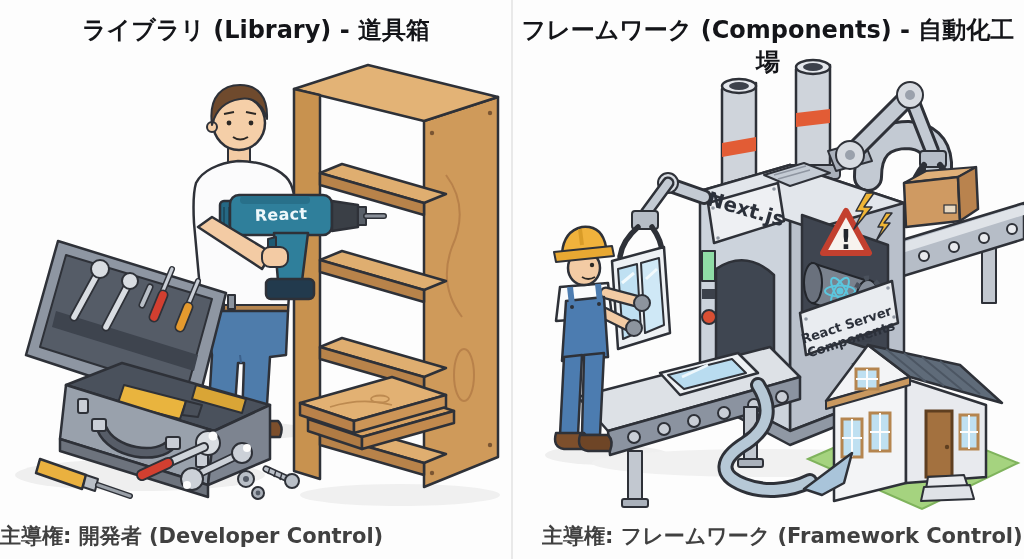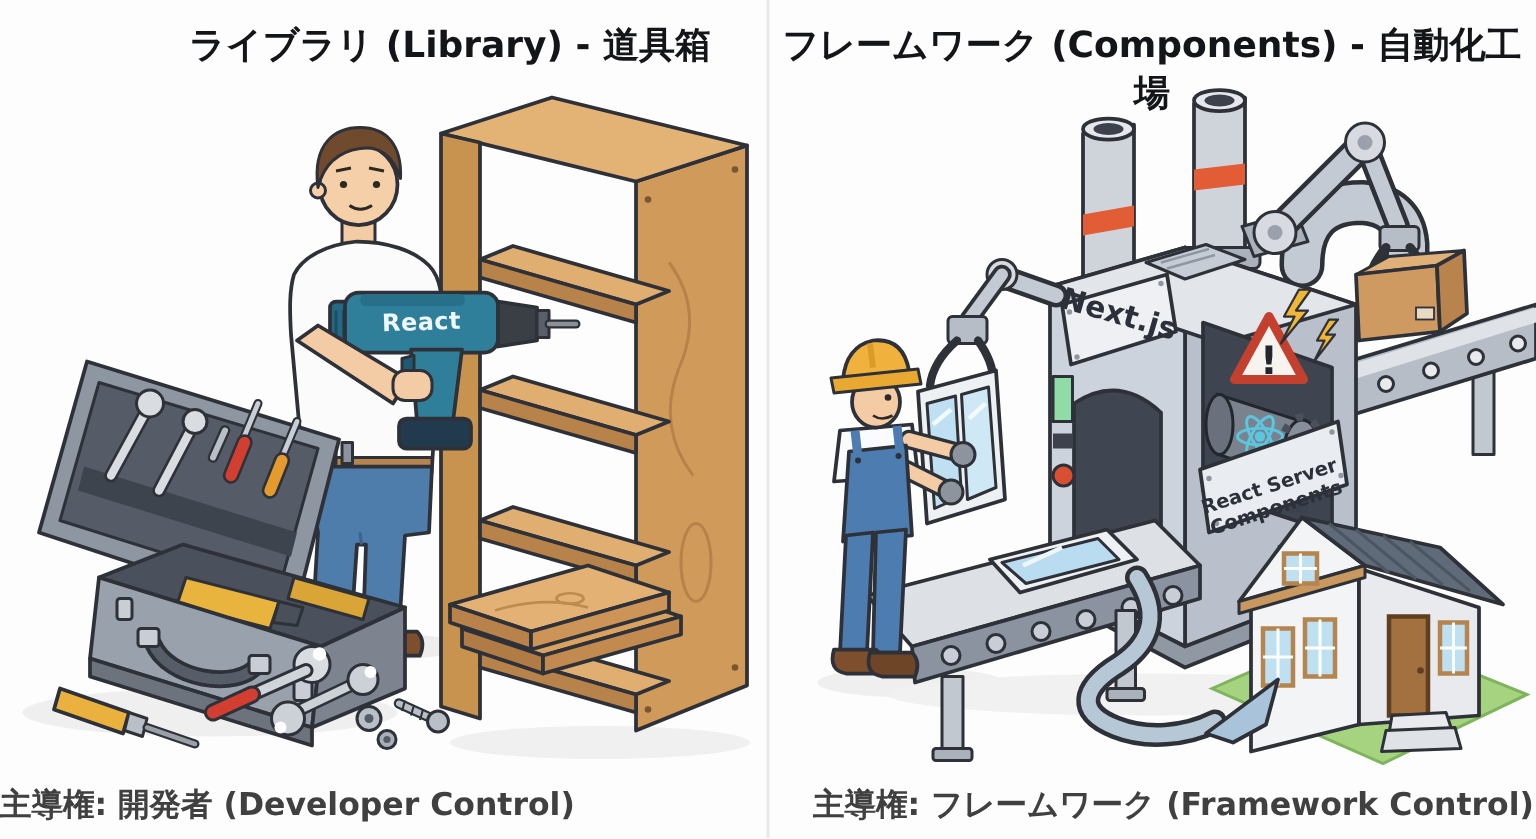--- a/index.html
+++ b/index.html
@@ -1,20 +1,20 @@
 <!DOCTYPE html>
 <html><head>
 <meta charset="utf-8">
 <style>
   html,body{margin:0;padding:0;background:#ffffff;}
   .stage{position:relative;width:1024px;height:559px;background:#fdfdfd;overflow:hidden;
          font-family:"DejaVu Sans","Liberation Sans",sans-serif;}
   .divider{position:absolute;left:511px;top:0;width:2px;height:559px;background:#e9e9e9;}
   .title{position:absolute;top:14px;width:512px;text-align:center;font-size:24px;font-weight:700;color:#141519;}
-  .title.left{left:0;padding-left:44px;} .title.right{left:512px;}
+  .title.left{left:0;} .title.right{left:512px;}
   .caption{position:absolute;top:522px;width:512px;font-size:21px;font-weight:700;color:#404040;}
   .caption.left{left:0;} .caption.right{left:499px;padding-left:43px;}
   .artsvg{position:absolute;top:55px;width:512px;height:460px;}
   .artsvg.left{left:0;} .artsvg.right{left:512px;}
   .art-label{position:absolute;font-weight:700;text-align:center;pointer-events:none;}
   .drill-label{left:240px;top:205px;width:82px;font-size:16px;color:#eef8fb;transform:rotate(-2deg);letter-spacing:.3px;}
   .nextjs-label{left:700px;top:197px;width:92px;font-size:20px;color:#2b303a;transform:rotate(16deg);}
   .rsc-label{left:798px;top:318px;width:102px;font-size:13px;line-height:1.15;color:#2b303a;transform:rotate(-18deg);}
   .o{stroke:#2e3138;stroke-width:2.5;stroke-linejoin:round;stroke-linecap:round;}
   .o2{stroke:#2e3138;stroke-width:2;stroke-linejoin:round;stroke-linecap:round;}

